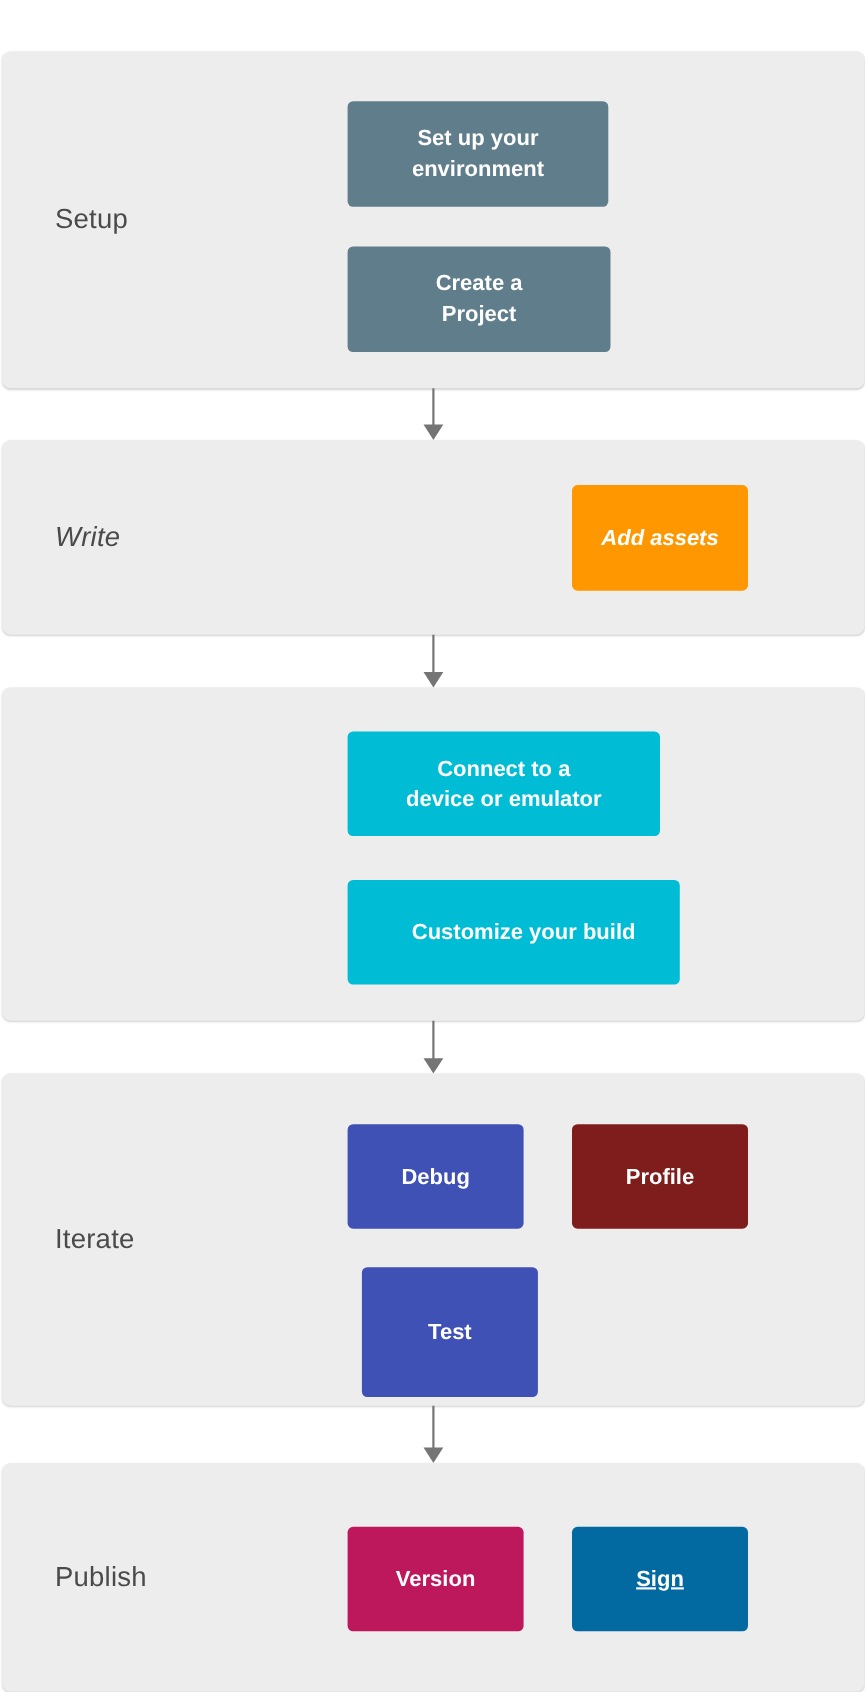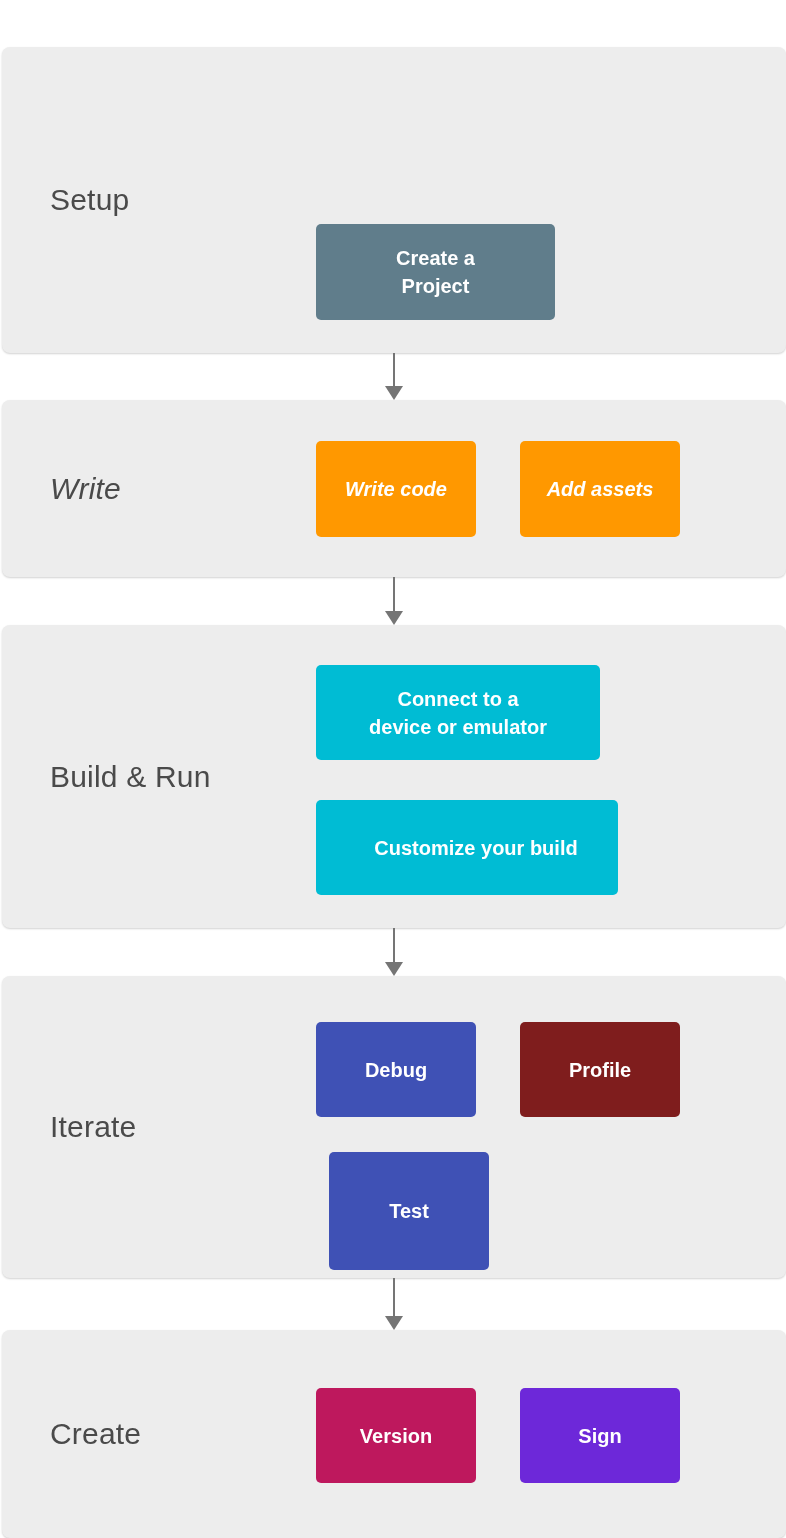--- a/index.html
+++ b/index.html
@@ -23,21 +23,21 @@
   .sec2 { top: 400px;  height: 177px; font-style: italic; }
   .sec3 { top: 625px;  height: 303px; }
   .sec4 { top: 976px;  height: 302px; }
   .sec5 { top: 1330px; height: 208px; }
 
   .sec-label {
     position: absolute;
     left: 48px; top: 50%;
     transform: translateY(-50%);
     margin: 0;
-    font-size: 30px;
+    font-size: 25px;
     font-weight: 400;
     color: #4A4A4A;
     letter-spacing: 0.2px;
     white-space: nowrap;
   }
 
   
   .btn {
     position: absolute;
     display: flex;
@@ -88,42 +88,42 @@
     border-top: 14px solid #757575;
   }
 </style>
 </head>
 <body>
 
 <div class="canvas">
 
   <section class="sec sec1">
     <h2 class="sec-label">Setup</h2>
+    <a class="btn b1" style="background-color: rgb(96, 125, 139);">Set up your
+environment</a>
     <a class="btn b2" style="background-color: rgb(96, 125, 139);">Create a
 Project</a>
   </section>
 
   <div class="arrow a1">
     <div class="shaft"></div>
     <div class="head"></div>
   </div>
 
   <section class="sec sec2">
     <h2 class="sec-label">Write</h2>
-    <a class="btn b1" style="background-color: rgb(255, 152, 0);">Write code</a>
     <a class="btn b2" style="background-color: rgb(255, 152, 0);">Add assets</a>
   </section>
 
   <div class="arrow a2">
     <div class="shaft"></div>
     <div class="head"></div>
   </div>
 
   <section class="sec sec3">
-    <h2 class="sec-label">Build &amp; Run</h2>
     <a class="btn b1" style="background-color: rgb(0, 188, 212);">Connect to a
 device or emulator</a>
     <a class="btn b2" style="background-color: rgb(0, 188, 212); padding-left: 18px;">Customize your build</a>
   </section>
 
   <div class="arrow a3">
     <div class="shaft"></div>
     <div class="head"></div>
   </div>
 
@@ -133,18 +133,18 @@
     <a class="btn b2" style="background-color: #7f1d1d;">Profile</a>
     <a class="btn b3" style="background-color: rgb(63, 81, 181);">Test</a>
   </section>
 
   <div class="arrow a4">
     <div class="shaft"></div>
     <div class="head"></div>
   </div>
 
   <section class="sec sec5">
-    <h2 class="sec-label">Create</h2>
+    <h2 class="sec-label">Publish</h2>
     <a class="btn b1" style="background-color: #be185d;">Version</a>
-    <a class="btn b2" style="background-color: #6d28d9;">Sign</a>
+    <a class="btn b2" style="background-color: #0369a1; text-decoration: underline;">Sign</a>
   </section>
 
 </div>
 
 </body></html>

